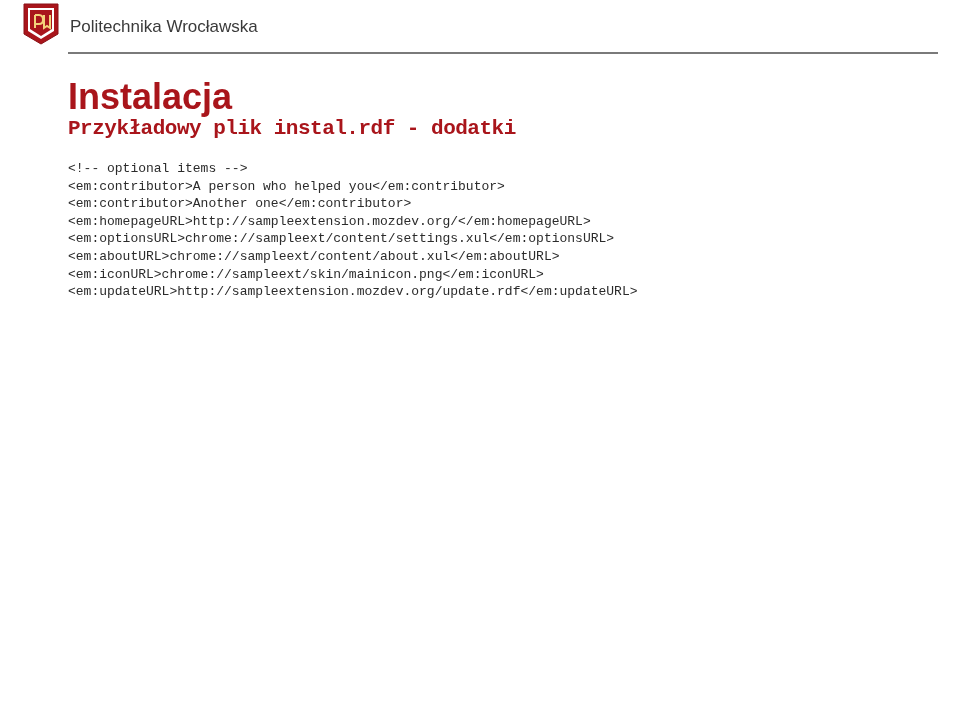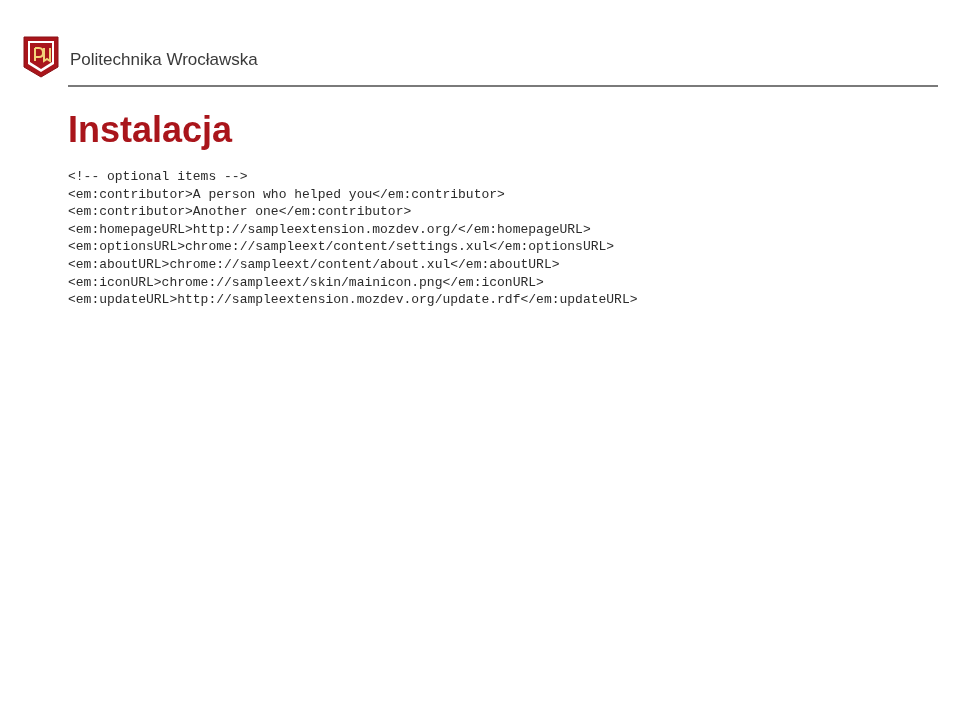--- a/index.html
+++ b/index.html
@@ -6,22 +6,21 @@
   body {
     width: 960px;
     height: 720px;
     background: #ffffff;
     font-family: Arial, Helvetica, sans-serif;
     position: relative;
   }
   .header {
     display: flex;
     align-items: center;
-    padding: 8px 0 0 22px;
-    margin-top: 27px;
+    padding: 2px 0 0 22px;
   }
   .logo {
     width: 38px;
     height: 44px;
     position: relative;
   }
   .logo svg { display: block; }
   .inst-name {
     font-size: 17px;
     color: #3a3a3a;
@@ -73,20 +72,21 @@
       <path d="M13 13 L13 26 M13 13 L17 13 Q21 13 21 18 Q21 22 17 22 L13 22" fill="none" stroke="#f3d27a" stroke-width="2"></path>
       <path d="M22 13 L22 26 L25 24 L28 26 L28 13" fill="none" stroke="#f3d27a" stroke-width="2"></path>
     </svg>
   </div>
   <div class="inst-name">Politechnika Wrocławska</div>
 </div>
 <div class="hr-line"></div>
 
 <div class="content">
   <div class="title">Instalacja</div>
+  <div class="subtitle">Przykładowy plik instal.rdf - dodatki</div>
 
   <div class="code-block"><span>&lt;!-- optional items --&gt;</span>
 <span>&lt;em:contributor&gt;A person who helped you&lt;/em:contributor&gt;</span>
 <span>&lt;em:contributor&gt;Another one&lt;/em:contributor&gt;</span>
 <span>&lt;em:homepageURL&gt;http://sampleextension.mozdev.org/&lt;/em:homepageURL&gt;</span>
 <span>&lt;em:optionsURL&gt;chrome://sampleext/content/settings.xul&lt;/em:optionsURL&gt;</span>
 <span>&lt;em:aboutURL&gt;chrome://sampleext/content/about.xul&lt;/em:aboutURL&gt;</span>
 <span>&lt;em:iconURL&gt;chrome://sampleext/skin/mainicon.png&lt;/em:iconURL&gt;</span>
 <span>&lt;em:updateURL&gt;http://sampleextension.mozdev.org/update.rdf&lt;/em:updateURL&gt;</span></div>
 </div>

